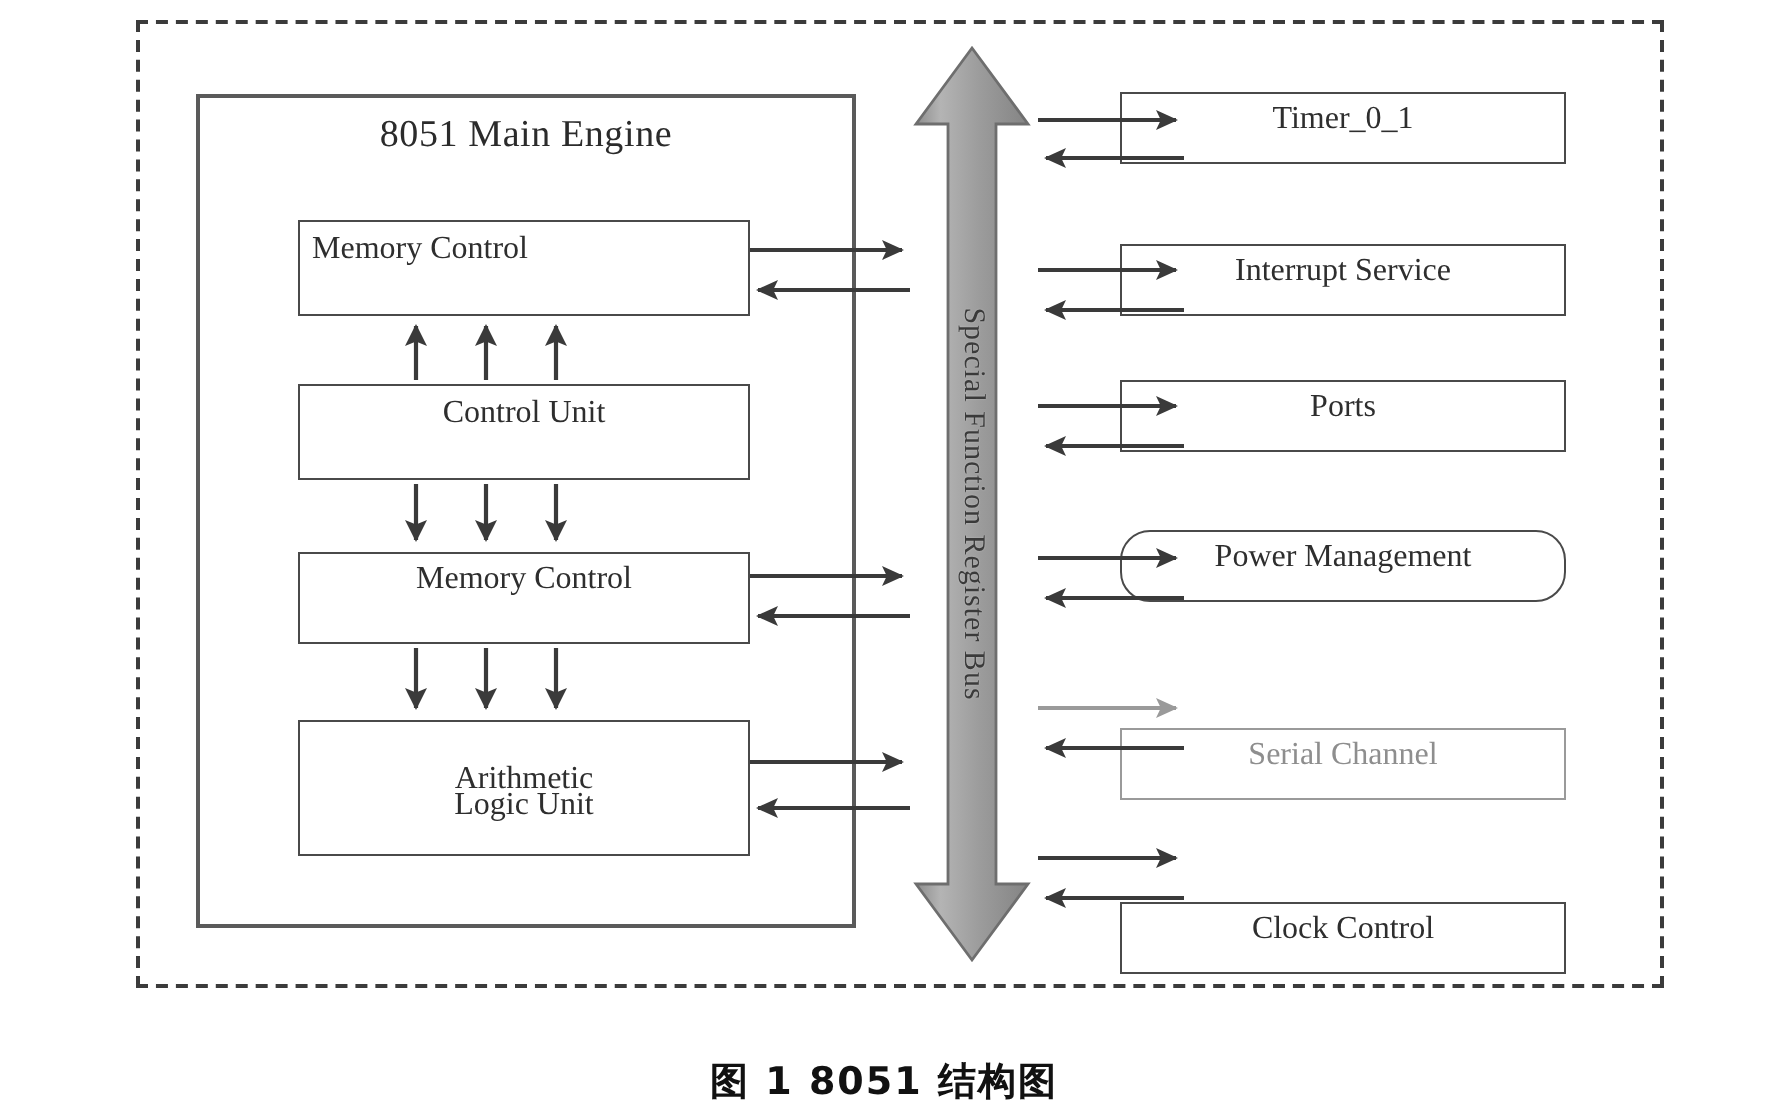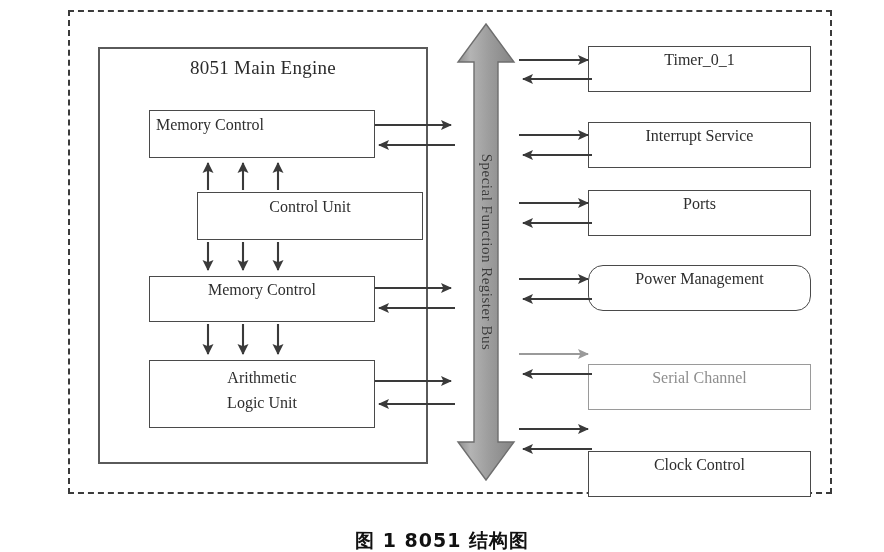--- a/index.html
+++ b/index.html
@@ -76,30 +76,30 @@
   }
   .unit.faded {
     border-color: #9a9a9a;
     color: #8e8e8e;
     margin-top: 24px;
   }
 
   
   #unit-mem-1 { left: 149px; top: 110px; width: 226px; height: 48px; }
   #unit-mem-1 .label { top: 5px; }
-  #unit-ctrl   { left: 149px; top: 192px; width: 226px; height: 48px; margin-left: 48px; }
+  #unit-ctrl   { left: 149px; top: 192px; width: 226px; height: 48px; }
   #unit-ctrl .label { top: 5px; }
   #unit-mem-2  { left: 149px; top: 276px; width: 226px; height: 46px; }
   #unit-mem-2 .label { top: 4px; }
   #unit-alu    { left: 149px; top: 360px; width: 226px; height: 68px; }
-  #unit-alu .label.l1 { top: 8px; }
+  #unit-alu .label.l1 { top: 20px; }
   #unit-alu .label.l2 { top: 33px; }
 
   
-  .periph { left: 588px; width: 223px; height: 46px; }
+  .periph { left: 560px; width: 223px; height: 36px; }
   .periph .label { top: 4px; }
   #unit-timer  { top: 46px; }
   #unit-int    { top: 122px; }
   #unit-ports  { top: 190px; text-decoration: underline; }
   #unit-power  { top: 265px; border-radius: 15px; }
   #unit-serial { top: 340px; }
   #unit-clock  { top: 415px; margin-top: 36px; }
 
   
   .bus {

